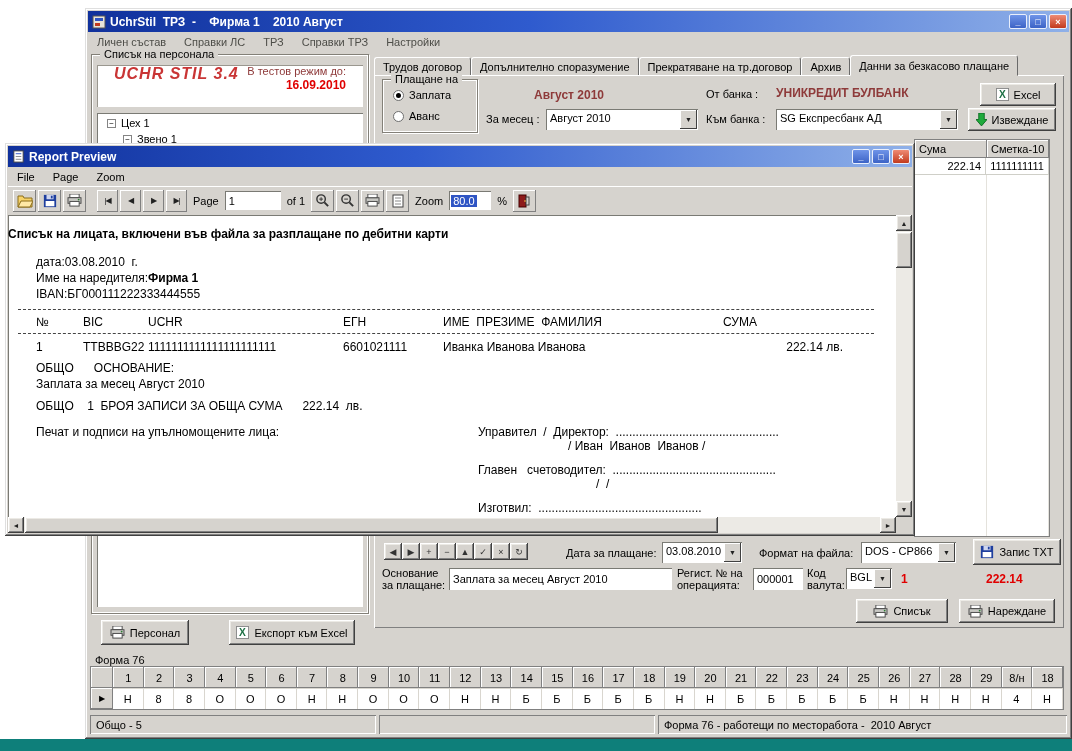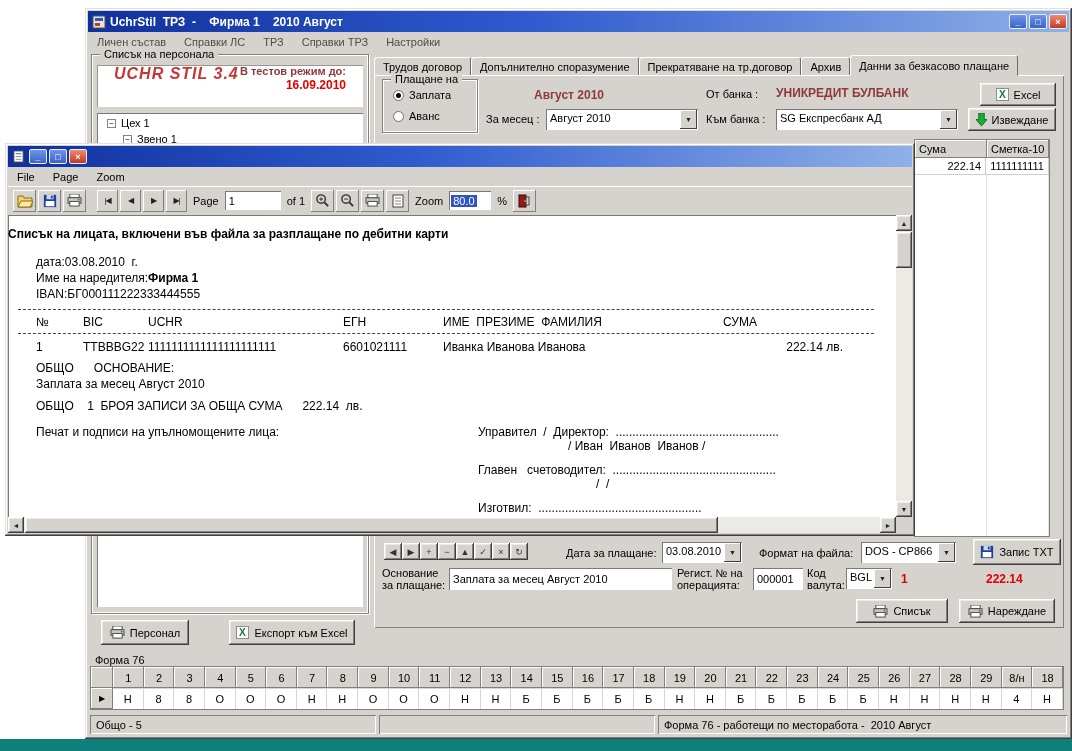--- a/index.html
+++ b/index.html
@@ -29,21 +29,21 @@
 .inp{position:absolute;height:22px;background:#fff;box-shadow:inset 1px 1px 0 #7a7a74,inset -1px -1px 0 #fff;border:none;padding:0 4px;font:inherit}
 .lbl{position:absolute;line-height:12px}
 .red-bold{color:#8e3a3a;font-weight:bold;font-size:12px}
 .val-red{position:absolute;color:#e00000;font-weight:bold;font-size:12px}
 
 
 .left-group{left:6px;top:46px;width:278px;height:560px}
 .brand-box{position:absolute;left:5px;top:10px;right:5px;height:42px;background:#ffffff;box-shadow:inset 1px 1px 0 #9a978f,inset -1px -1px 0 #fff;display:flex;align-items:flex-start;justify-content:space-between;padding:0 17px}
 .brand{color:#c93535;font-weight:bold;font-style:italic;font-size:16px;letter-spacing:1px}
 .test-mode{display:flex;flex-direction:column;align-items:flex-end;gap:1px}
-.tm-label{color:#8e3a3a;font-weight:bold}
+.tm-label{color:#8e3a3a;font-weight:normal}
 .tm-date{color:#e00000;font-weight:bold;font-size:12px}
 .tree-box{position:absolute;left:5px;top:58px;right:5px;bottom:6px}
 .tree-item{display:flex;align-items:center;gap:5px;padding:4px 0 0 10px}
 .tree-item.child{padding-left:26px}
 .expander{width:9px;height:9px;border:1px solid #848484;display:flex;align-items:center;justify-content:center;font-size:8px;line-height:7px;background:#fff}
 .btn-personal{left:16px;top:612px;width:88px;height:25px}
 .btn-export{left:144px;top:612px;width:126px;height:25px}
 
 
 .tabs{position:absolute;display:flex;align-items:flex-end}
@@ -436,20 +436,21 @@
 <div class="rep-win win">
   <div class="titlebar">
     <span class="icon">
         <svg width="13" height="13" viewBox="0 0 14 14">
           <rect x="2" y="1" width="10" height="12" fill="#fff" stroke="#444"></rect>
           <line x1="4" y1="4" x2="10" y2="4" stroke="#2f55c4"></line>
           <line x1="4" y1="7" x2="10" y2="7" stroke="#888"></line>
           <line x1="4" y1="10" x2="10" y2="10" stroke="#888"></line>
         </svg>
       </span>
+    <span class="title-text">Report Preview</span>
     <span class="win-btns">
       <span class="win-btn">_</span>
       <span class="win-btn">□</span>
       <span class="win-btn close">×</span>
     </span>
   </div>
   <div class="rw-menu">
 
   <span class="menu-item">File</span>
       <span class="menu-item">Page</span>

